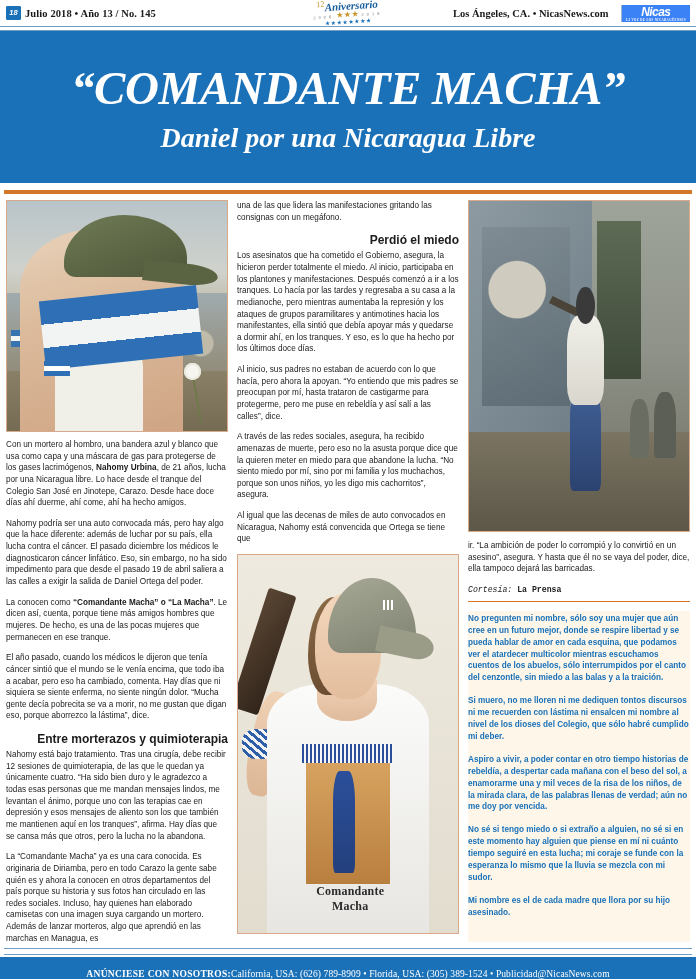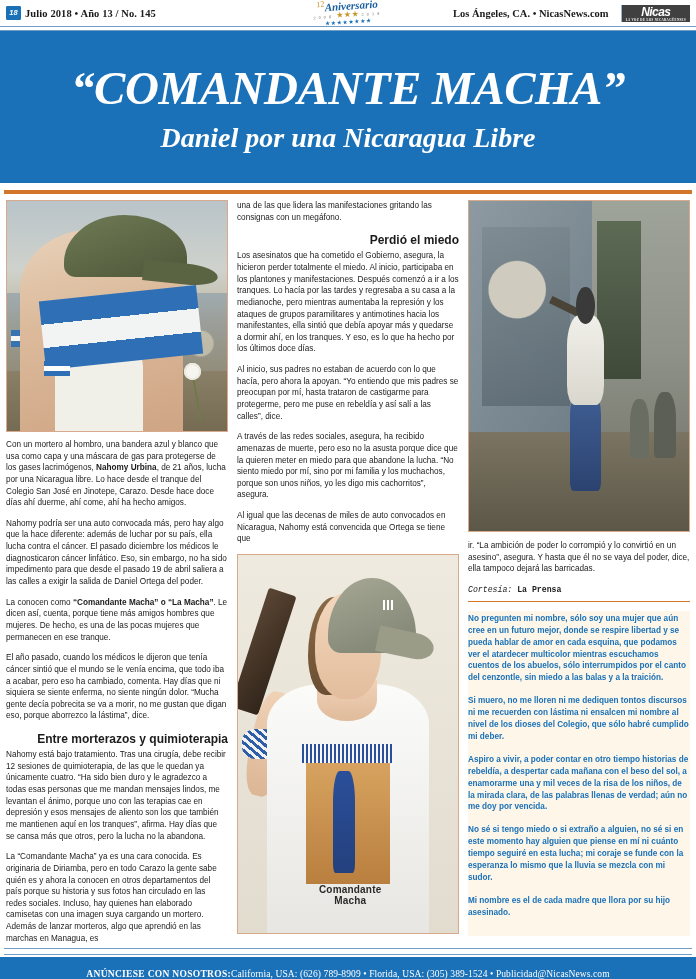--- a/index.html
+++ b/index.html
@@ -109,21 +109,21 @@
     font-family: "Liberation Serif", serif;
     font-weight: bold;
     font-size: 10.5px;
     color: #1a1a1a;
   }
   .nicas-logo {
     display: inline-flex;
     flex-direction: column;
     align-items: center;
     justify-content: flex-start;
-    background: #404040;
+    background: #3b82f6;
     color: #fff;
     padding: 1px 4px 0 4px;
     border-left: 1px solid #9bb8cf;
     min-width: 44px;
   }
   .nicas-logo .word {
     font-family: "Liberation Sans", sans-serif;
     font-weight: bold;
     font-style: italic;
     font-size: 12px;
@@ -277,22 +277,22 @@
   .p2-wrist { position:absolute; left:2%; top:46%; width:16%; height:8%;
       background:repeating-linear-gradient(40deg,#2f5ea8 0 3px,#f2f2f2 3px 6px); border-radius:40%; }
   .p2-print { position:absolute; left:31%; top:55%; width:38%; height:32%;
       background:linear-gradient(#d7a25f,#b97f3e); }
   .p2-print-fig { position:absolute; left:43%; top:57%; width:10%; height:27%;
       background:linear-gradient(#2b4f9a,#24407d); border-radius:30% 30% 10% 10%; }
   .p2-print-top { position:absolute; left:29%; top:50%; width:42%; height:5%;
       background:repeating-linear-gradient(90deg,#2b4f9a 0 2px,#f7f7f7 2px 4px); }
   .p2-print-label {
       position:absolute; left:30%; top:87%; width:42%;
-      text-align:center; font-family:Liberation Sans, sans-serif; font-weight:bold;
-      font-size:10px; color:#2a2a2a; letter-spacing:.2px;
+      text-align:center; font-family:Liberation Serif, serif; font-weight:bold;
+      font-size:12px; color:#2a2a2a; letter-spacing:.2px;
   }
 
   
   .p3-bg { position:absolute; inset:0; background:linear-gradient(#9fa49b 0%, #8e9288 45%, #6f6d61 100%); }
   .p3-wall { position:absolute; left:0; top:0; width:56%; height:72%;
       background:linear-gradient(120deg,#8d9aa1,#6e7d87); }
   .p3-mural { position:absolute; left:6%; top:8%; width:40%; height:54%;
       background:radial-gradient(circle at 40% 35%, #d8d2c4 0 22%, transparent 23%),
                  linear-gradient(160deg,#7e8b92,#5c6a73); opacity:.9; }
   .p3-door { position:absolute; left:58%; top:6%; width:20%; height:48%;
@@ -324,21 +324,21 @@
   .credit b { font-weight: bold; }
   .credit-rule {
     height: 1px;
     background: #d4762a;
     margin: 0 0 9px 0;
   }
 
   
   .poem {
     background: #fdf6e9;
-    padding: 2px 0 6px 0;
+    padding: 2px 0 12px 0;
   }
   .poem p {
     margin: 0 0 11px 0;
     font-family: "Liberation Sans", sans-serif;
     font-weight: bold;
     font-size: 8.2px;
     line-height: 1.45;
     color: #1a71b8;
   }
 

